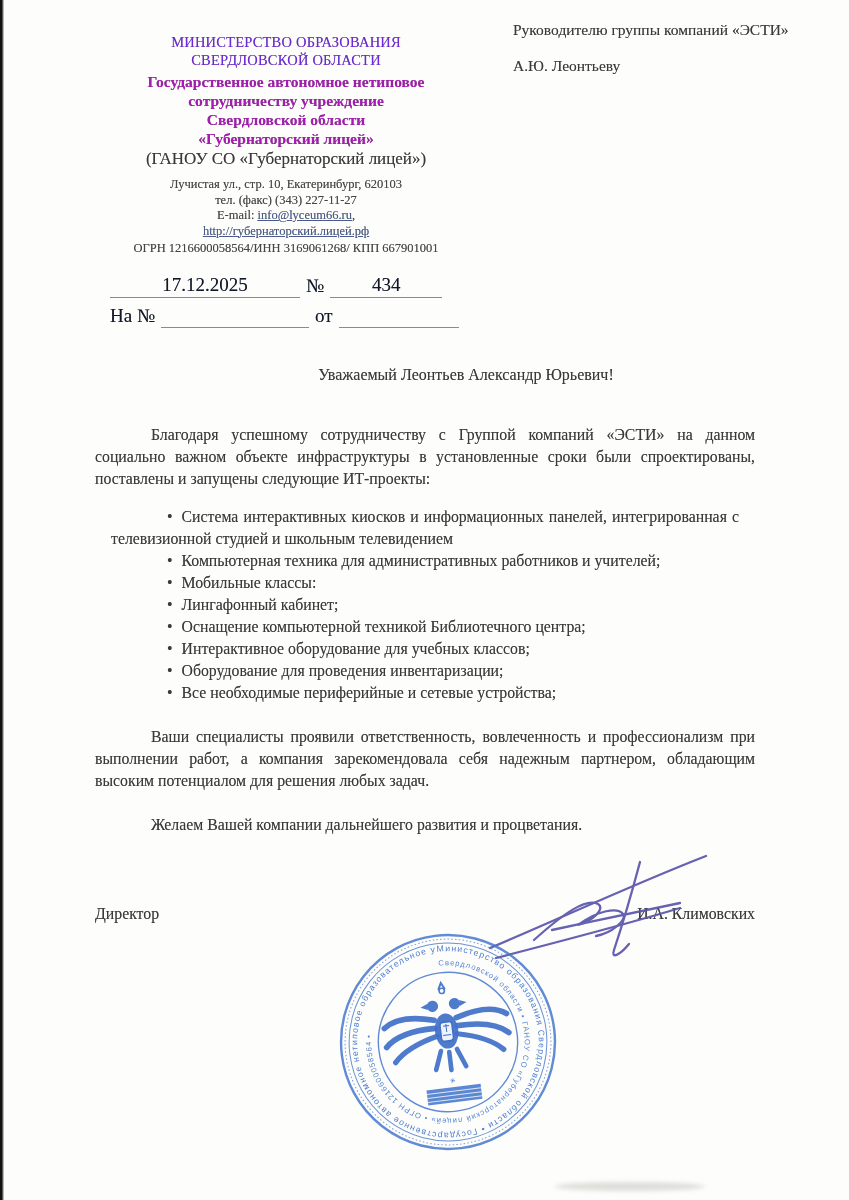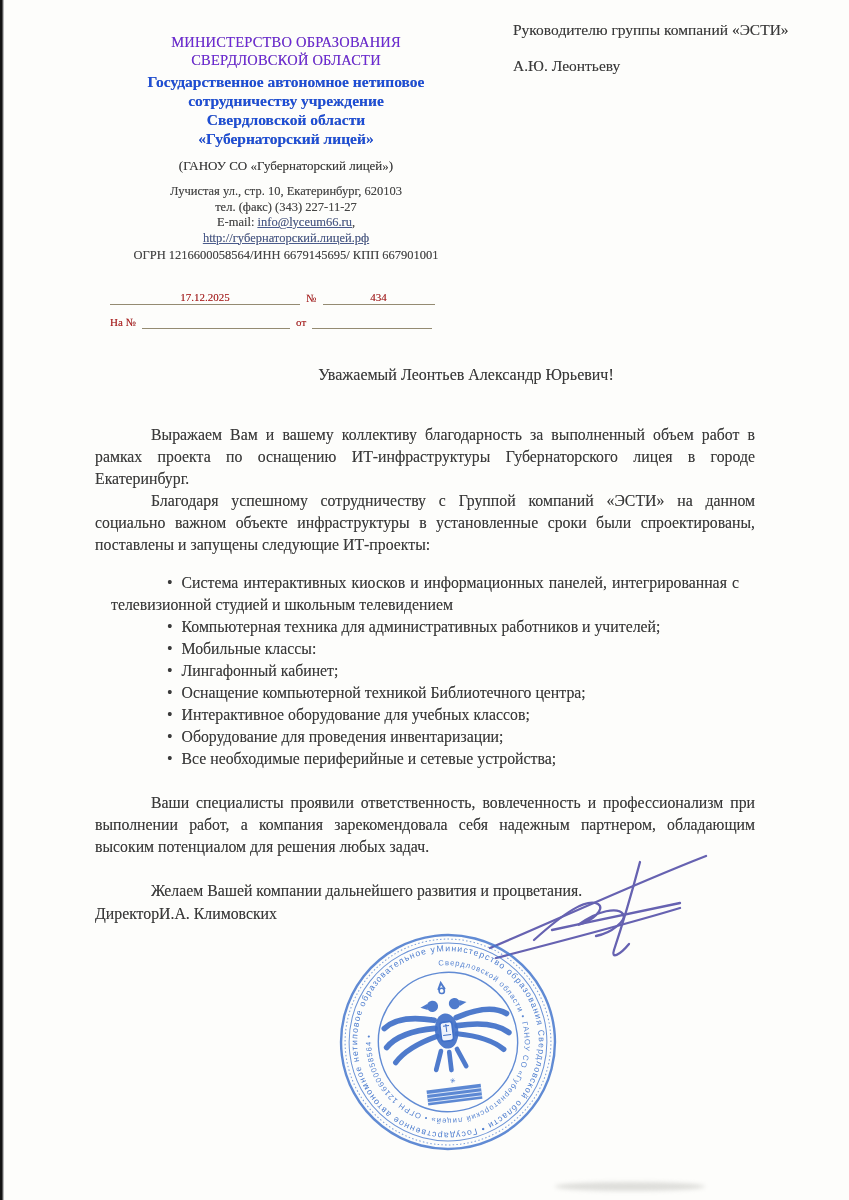--- a/index.html
+++ b/index.html
@@ -12,52 +12,52 @@
   }
   .scan-edge{
     position:absolute;left:0;top:0;width:4px;height:1200px;
     background:linear-gradient(90deg,#131313 0 2px,#555 2px 3px,#bbb 3px 4px);
   }
   .soft{ text-shadow:0 0 .4px rgba(40,40,40,.45); }
 
   
   .letterhead{position:absolute;left:88px;top:34px;width:396px;text-align:center;}
   .lh-ministry{font-size:14.5px;line-height:17.5px;letter-spacing:.2px;color:#6d28d9;}
-  .lh-bold{font-size:15.5px;line-height:19px;font-weight:bold;color:#1d4ed8;margin-top:3px;}
-  .lh-short{font-size:13px;line-height:19px;margin-top:8px;color:#3a3a3a;}
+  .lh-bold{font-size:15.5px;line-height:19px;font-weight:bold;color:#a21caf;margin-top:3px;}
+  .lh-short{font-size:17px;line-height:19px;margin-top:1px;color:#3a3a3a;}
   .lh-addr{font-size:12.5px;line-height:15.5px;margin-top:9px;color:#454545;}
   .lh-addr a,.doc-link{color:#4a5b8c;text-decoration:underline;}
   .lh-reg{font-size:12.5px;line-height:16px;margin-top:1px;color:#454545;}
 
   
   .recipient{position:absolute;left:513px;top:20px;width:310px;font-size:15.5px;line-height:19px;color:#3a3a3a;}
   .recipient .line2{margin-top:17px;}
 
   
-  .refblock{position:absolute;left:110px;top:281px;width:360px;font-size:11px;color:#b91c1c;}
+  .refblock{position:absolute;left:110px;top:274px;width:360px;font-size:19px;color:#0f172a;}
   .refrow{display:flex;align-items:flex-end;height:24px;}
-  .refrow + .refrow{margin-top:0;}
+  .refrow + .refrow{margin-top:6px;}
   .u-seg{border-bottom:1px solid #948b72;display:inline-block;text-align:center;padding:0 4px 1px 4px;}
   .seg-date{width:182px;}
   .seg-no{width:104px;}
   .seg-blank1{width:140px;}
   .seg-blank2{width:112px;}
   .ref-label{padding:0 6px 1px 6px;white-space:nowrap;}
 
   
   .salutation{position:absolute;left:136px;top:366px;width:660px;text-align:center;font-size:16px;color:#3a3a3a;}
   .body-text{position:absolute;left:95px;top:424px;width:660px;font-size:15.8px;line-height:22px;text-align:justify;color:#3a3a3a;}
   .body-text p{margin:0;text-indent:56px;}
   .body-text p.gap{margin-top:22px;}
   .bullets{margin:16px;}
   .bullet-item{text-indent:56px;text-align:justify;line-height:22px;}
   .bullet-mark{margin-right:9px;}
 
   
-  .sign-row{position:absolute;left:95px;top:905px;width:660px;display:flex;justify-content:flex-start;font-size:15.8px;color:#3a3a3a;}
+  .sign-row{position:absolute;left:95px;top:905px;width:660px;display:flex;justify-content:space-between;font-size:15.8px;color:#3a3a3a;}
 
   .signature-svg{position:absolute;left:482px;top:850px;}
   .stamp-wrap{position:absolute;left:336px;top:930px;transform:rotate(-7deg);}
   .stamp-wrap svg{display:block;}
 
   .smudge{position:absolute;left:555px;top:1182px;width:150px;height:9px;background:#b9b9b4;border-radius:50%;opacity:.45;filter:blur(2px);}
 
   .stamp-ring-text{font-family:"Liberation Sans","DejaVu Sans",sans-serif;}
 </style>
 </head>
@@ -72,21 +72,21 @@
   <div class="lh-bold" style="margin-top:0">сотрудничеству учреждение</div>
   <div class="lh-bold" style="margin-top:0">Свердловской области</div>
   <div class="lh-bold" style="margin-top:0">«Губернаторский лицей»</div>
   <div class="lh-short">(ГАНОУ СО «Губернаторский лицей»)</div>
   <div class="lh-addr">
     <div>Лучистая ул., стр. 10, Екатеринбург, 620103</div>
     <div>тел. (факс) (343) 227-11-27</div>
     <div><span>E-mail: </span><a class="doc-link">info@lyceum66.ru</a><span>,</span></div>
     <div><a class="doc-link">http://губернаторский.лицей.рф</a></div>
   </div>
-  <div class="lh-reg">ОГРН 1216600058564/ИНН 6679145695/ КПП 667901001</div>
+  <div class="lh-reg">ОГРН 1216600058564/ИНН 3169061268/ КПП 667901001</div>
 </div>
 
 <div class="recipient soft">
   <div>Руководителю группы компаний «ЭСТИ»</div>
   <div class="line2">А.Ю. Леонтьеву</div>
 </div>
 
 <div class="refblock soft">
   <div class="refrow">
     <span class="u-seg seg-date">17.12.2025</span>
@@ -97,21 +97,20 @@
     <span class="ref-label" style="padding-left:0">На №</span>
     <span class="u-seg seg-blank1"></span>
     <span class="ref-label">от</span>
     <span class="u-seg seg-blank2"></span>
   </div>
 </div>
 
 <div class="salutation soft">Уважаемый Леонтьев Александр Юрьевич!</div>
 
 <div class="body-text soft">
-  <p>Выражаем Вам и вашему коллективу благодарность за выполненный объем работ в рамках проекта по оснащению ИТ-инфраструктуры Губернаторского лицея в городе Екатеринбург.</p>
   <p>Благодаря успешному сотрудничеству с Группой компаний «ЭСТИ» на данном социально важном объекте инфраструктуры в установленные сроки были спроектированы, поставлены и запущены следующие ИТ-проекты:</p>
   <div class="bullets">
     <div class="bullet-item"><span class="bullet-mark">•</span><span>Система интерактивных киосков и информационных панелей, интегрированная с телевизионной студией и школьным телевидением</span></div>
     <div class="bullet-item"><span class="bullet-mark">•</span><span>Компьютерная техника для административных работников и учителей;</span></div>
     <div class="bullet-item"><span class="bullet-mark">•</span><span>Мобильные классы:</span></div>
     <div class="bullet-item"><span class="bullet-mark">•</span><span>Лингафонный кабинет;</span></div>
     <div class="bullet-item"><span class="bullet-mark">•</span><span>Оснащение компьютерной техникой Библиотечного центра;</span></div>
     <div class="bullet-item"><span class="bullet-mark">•</span><span>Интерактивное оборудование для учебных классов;</span></div>
     <div class="bullet-item"><span class="bullet-mark">•</span><span>Оборудование для проведения инвентаризации;</span></div>
     <div class="bullet-item"><span class="bullet-mark">•</span><span>Все необходимые периферийные и сетевые устройства;</span></div>

